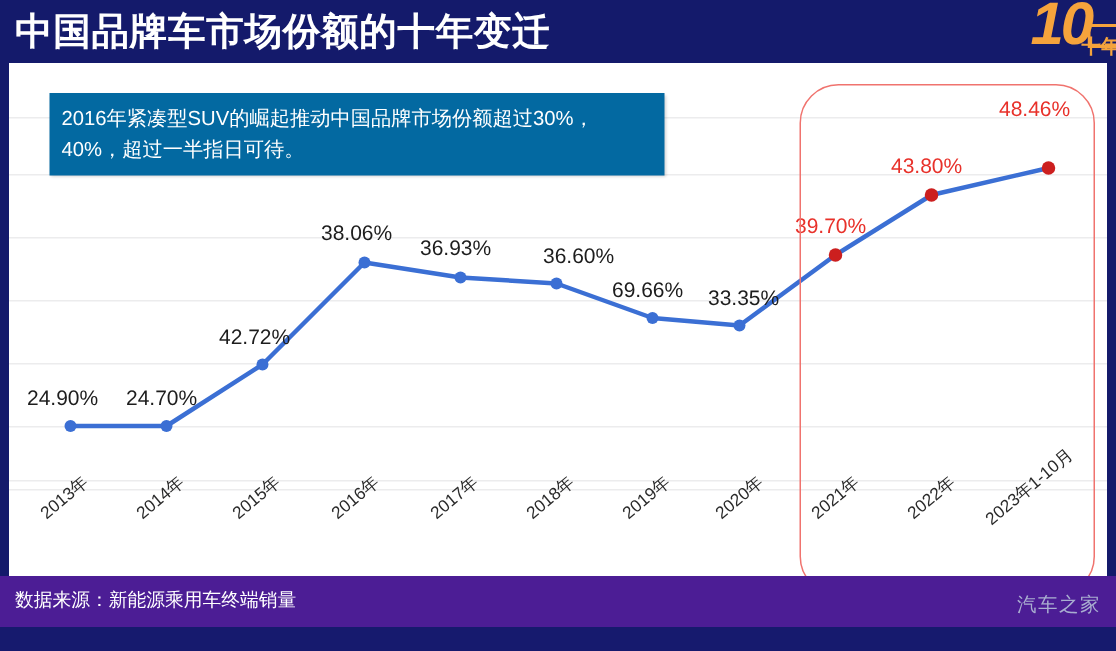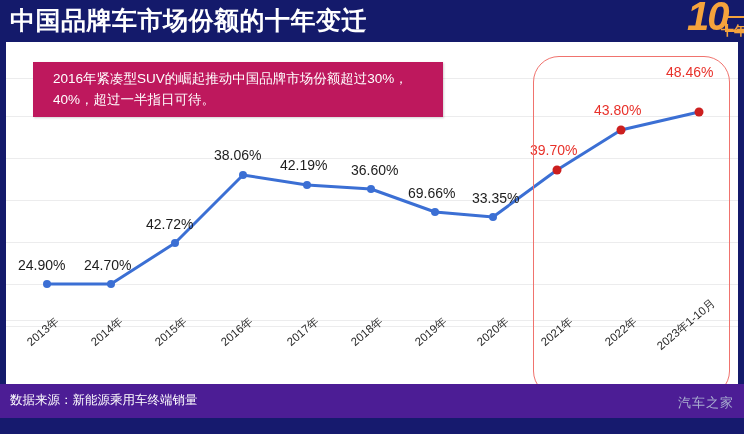--- a/index.html
+++ b/index.html
@@ -81,22 +81,22 @@
     left: 0;
     width: 732px;
     height: 1px;
     background: #ececed;
   }
   
   #callout {
     position: absolute;
     left: 27px; top: 20px;
     width: 410px;
-    padding: 6px 10px 7px 20px;
-    background: #be185d;
+    padding: 6px 10px 7px 8px;
+    background: #0369a1;
     box-sizing: border-box;
     box-shadow: 1px 1px 2px rgba(0,0,0,0.18);
   }
   .callout-line {
     color: #ffffff;
     font-size: 13.5px;
     line-height: 21px;
     white-space: nowrap;
   }
   
@@ -211,22 +211,22 @@
       <circle cx="487" cy="175" r="4" fill="#3b6fd4"></circle>
       <circle cx="551" cy="128" r="4.5" fill="#cc1f1f"></circle>
       <circle cx="615" cy="88" r="4.5" fill="#cc1f1f"></circle>
       <circle cx="693" cy="70" r="4.5" fill="#cc1f1f"></circle>
     </svg>
 
     <div class="dlabel" style="left:12px;  top:215px">24.90%</div>
     <div class="dlabel" style="left:78px;  top:215px">24.70%</div>
     <div class="dlabel" style="left:140px; top:174px">42.72%</div>
     <div class="dlabel" style="left:208px; top:105px">38.06%</div>
-    <div class="dlabel" style="left:274px; top:115px">42.19%</div>
-    <div class="dlabel" style="left:345px; top:120px">36.60%</div>
+    <div class="dlabel" style="left:274px; top:115px">36.93%</div>
+    <div class="dlabel" style="left:356px; top:120px">36.60%</div>
     <div class="dlabel" style="left:402px; top:143px">69.66%</div>
     <div class="dlabel" style="left:466px; top:148px">33.35%</div>
     <div class="dlabel red" style="left:524px; top:100px">39.70%</div>
     <div class="dlabel red" style="left:588px; top:60px">43.80%</div>
     <div class="dlabel red" style="left:660px; top:22px">48.46%</div>
 
     <div class="xlabel" style="left:18px;  top:296px">2013年</div>
     <div class="xlabel" style="left:82px;  top:296px">2014年</div>
     <div class="xlabel" style="left:146px; top:296px">2015年</div>
     <div class="xlabel" style="left:212px; top:296px">2016年</div>

